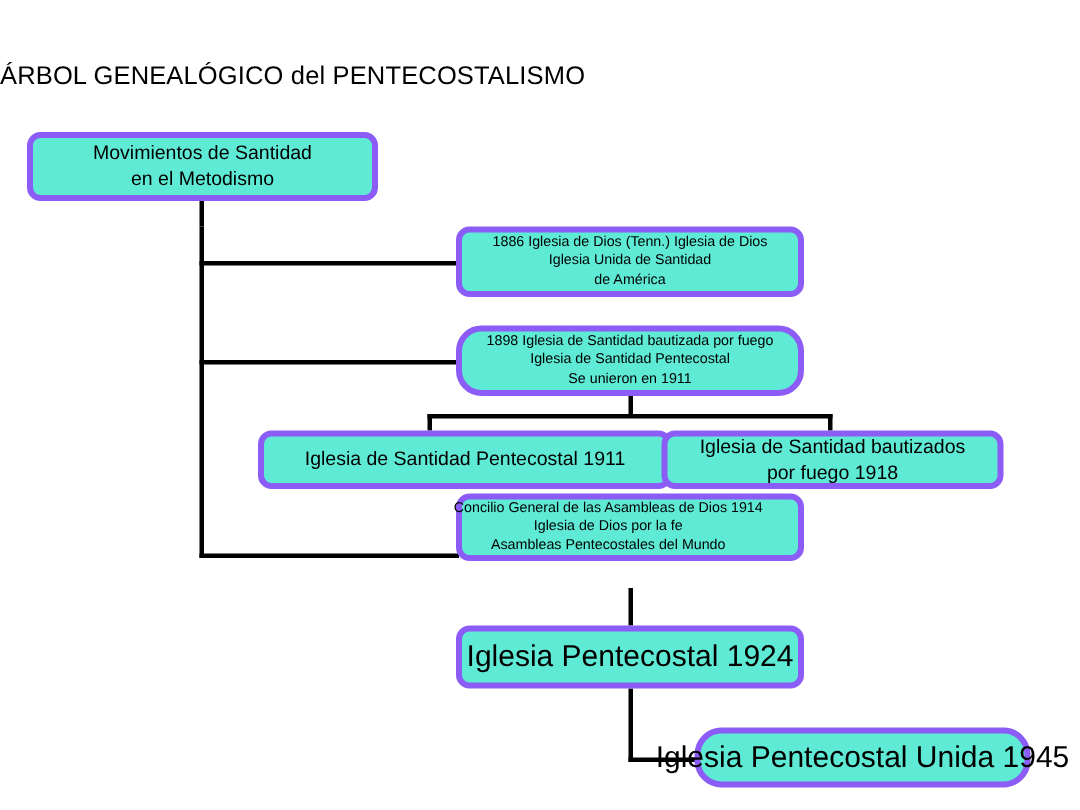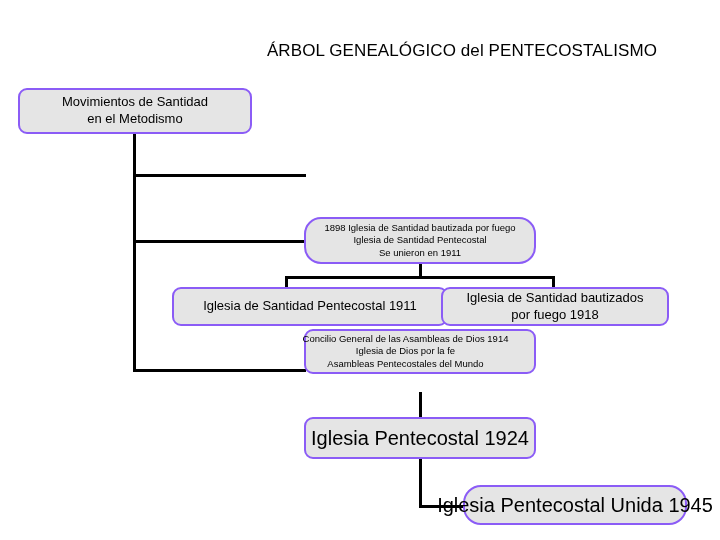--- a/index.html
+++ b/index.html
@@ -15,33 +15,32 @@
     background: #ffffff;
     overflow: hidden;
     font-family: "Liberation Sans", "DejaVu Sans", sans-serif;
     color: #000000;
   }
   #diagram-title {
     position: absolute;
     left: 0;
     top: 41px;
     width: 638px;
-    text-align: right;
+    text-align: left;
     font-size: 17px;
     font-weight: 400;
     color: #000000;
     letter-spacing: 0.1px;
     white-space: nowrap;
-    padding-left: 19px;
   }
   .node {
     position: absolute;
     box-sizing: border-box;
-    background: #e5e5e5;
-    border: 2px solid #8b5cf6;
+    background: #5eead4;
+    border: 4px solid #8b5cf6;
     border-radius: 9px;
     display: flex;
     align-items: center;
     justify-content: center;
     text-align: center;
     z-index: 3;
   }
   .node .node-text {
     display: block;
     width: 100%;
@@ -95,20 +94,25 @@
   <div class="connector v-line" style="left:419px; top:392px; height:25px;"></div>
 
   <div class="connector v-line" style="left:419px; top:459px; height:49px;"></div>
   <div class="connector h-line" style="left:419px; top:505px; width:45px;"></div>
 
   <div class="node t-medium" style="left:18px; top:88px; width:234px; height:46px;">
     <span class="node-text">Movimientos de Santidad
 en el Metodismo</span>
   </div>
 
+  <div class="node t-small" style="left:304px; top:151px; width:232px; height:47px;">
+    <span class="node-text">1886 Iglesia de Dios (Tenn.) Iglesia de Dios
+Iglesia Unida de Santidad
+de América</span>
+  </div>
 
   <div class="node t-small" style="left:304px; top:217px; width:232px; height:47px;border-radius:17px;">
     <span class="node-text">1898 Iglesia de Santidad bautizada por fuego
 Iglesia de Santidad Pentecostal
 Se unieron en 1911</span>
   </div>
 
   <div class="node t-medium overflow" style="left:172px; top:287px; width:276px; height:39px;">
     <span class="node-text" style="white-space:nowrap;">Iglesia de Santidad Pentecostal 1911</span>
   </div>

